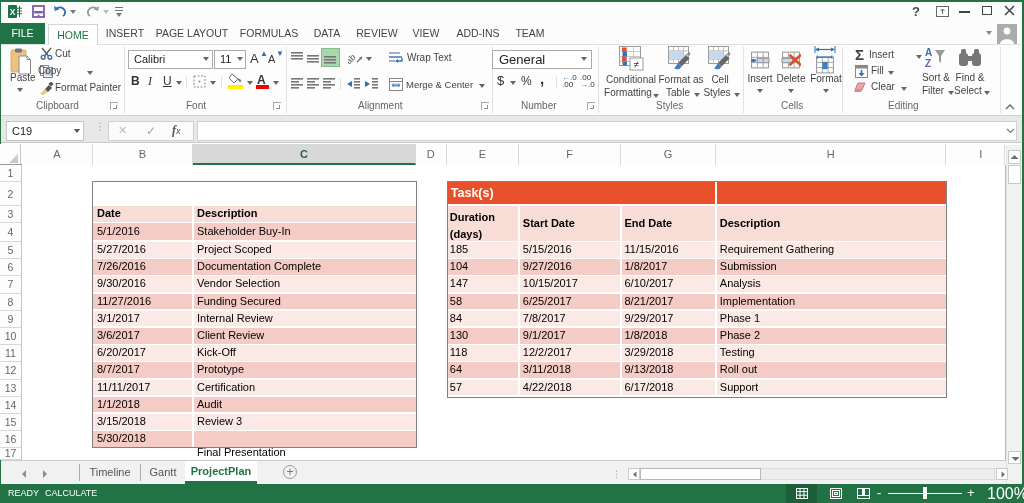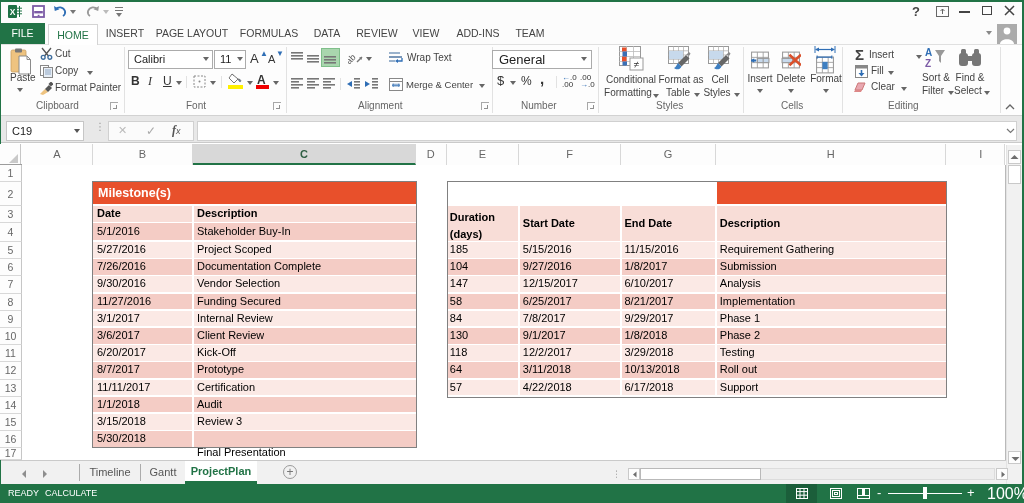--- a/index.html
+++ b/index.html
@@ -102,21 +102,21 @@
 <div class="lbl" style="left:55px;top:48px;">Cut</div>
 <svg class="abs" style="left:40px;top:65px;" width="13" height="13" viewBox="0 0 13 13">
 <rect x="0.5" y="0.5" width="8" height="10" fill="#fff" stroke="#888"></rect>
 <rect x="3.5" y="2.5" width="9" height="10" fill="#E7EEF6" stroke="#888"></rect>
 <g stroke="#7A93B5" stroke-width="0.8">
         <line x1="5" y1="5" x2="11" y2="5"></line>
         <line x1="5" y1="7" x2="11" y2="7"></line>
         <line x1="5" y1="9" x2="11" y2="9"></line>
       </g>
     </svg>
-<div class="lbl" style="left:55px;top:65px;">Copy</div>
+<div class="lbl" style="left:38px;top:65px;">Copy</div>
 <div class="abs dd" style="left:87px;top:71px;"></div>
 <svg class="abs" style="left:39px;top:82px;" width="14" height="13" viewBox="0 0 14 13">
 <path d="M1 12 L6 7 L9 10 L4 13 Z" fill="#EEC380"></path>
 <path d="M6 7 L10 3 L13 6 L9 10 Z" fill="#555"></path>
 <rect x="10.2" y="0.2" width="3.6" height="3.6" fill="#555" transform="rotate(45 12 2)"></rect>
     </svg>
 <div class="lbl" style="left:55px;top:82px;">Format Painter</div>
 <div class="glbl" style="left:36px;top:100px;">Clipboard</div>
 <div class="dlg" style="left:110px;top:102px;"></div>
 <div class="abs" style="left:128px;top:50px;width:85px;height:19px;background:#fff;border:1px solid #ABABAB;font-size:11px;color:#222;line-height:17px;padding-left:5px;">Calibri</div>
@@ -426,21 +426,20 @@
 <div class="rownum" style="top:328.00px;height:17.20px;line-height:17.20px;">10</div>
 <div class="rownum" style="top:345.20px;height:17.20px;line-height:17.20px;">11</div>
 <div class="rownum" style="top:362.40px;height:17.20px;line-height:17.20px;">12</div>
 <div class="rownum" style="top:379.60px;height:17.20px;line-height:17.20px;">13</div>
 <div class="rownum" style="top:396.80px;height:17.20px;line-height:17.20px;">14</div>
 <div class="rownum" style="top:414.00px;height:17.20px;line-height:17.20px;">15</div>
 <div class="rownum" style="top:431.20px;height:17.20px;line-height:17.20px;">16</div>
 <div class="rownum" style="top:448.40px;height:11.40px;line-height:11.40px;">17</div>
 <div class="abs" style="left:1005px;top:164.8px;width:1px;height:295.00px;background:#B9B9B9;"></div>
 <div class="abs" style="left:92px;top:181.00px;width:325px;height:267.20px;border:1px solid #808080;"></div>
-<div class="abs" style="left:93px;top:181.70px;width:323px;height:22.80px;background:#E8502B;color:#fff;font-weight:bold;font-size:12.5px;line-height:22.80px;padding-left:5px;">Milestone(s)</div>
 <div class="abs" style="left:93px;top:206.00px;width:323px;height:15.60px;background:#F8DDD7;"></div>
 <div class="cell" style="left:97px;top:206.00px;line-height:15.60px;font-weight:bold;">Date</div>
 <div class="cell" style="left:197px;top:206.00px;line-height:15.60px;font-weight:bold;">Description</div>
 <div class="abs" style="left:93px;top:223.10px;width:323px;height:17.40px;background:#F4CCC5;"></div>
 <div class="cell" style="left:97px;top:223.10px;line-height:17.40px;">5/1/2016</div>
 <div class="cell" style="left:197px;top:223.10px;line-height:17.40px;">Stakeholder Buy-In</div>
 <div class="abs" style="left:93px;top:242.00px;width:323px;height:15.70px;background:#FBE9E5;"></div>
 <div class="cell" style="left:97px;top:242.00px;line-height:15.70px;">5/27/2016</div>
 <div class="cell" style="left:197px;top:242.00px;line-height:15.70px;">Project Scoped</div>
 <div class="abs" style="left:93px;top:259.20px;width:323px;height:15.70px;background:#F4CCC5;"></div>
@@ -471,39 +470,40 @@
 <div class="cell" style="left:97px;top:396.80px;line-height:15.70px;">1/1/2018</div>
 <div class="cell" style="left:197px;top:396.80px;line-height:15.70px;">Audit</div>
 <div class="abs" style="left:93px;top:414.00px;width:323px;height:15.70px;background:#FBE9E5;"></div>
 <div class="cell" style="left:97px;top:414.00px;line-height:15.70px;">3/15/2018</div>
 <div class="cell" style="left:197px;top:414.00px;line-height:15.70px;">Review 3</div>
 <div class="abs" style="left:93px;top:431.20px;width:323px;height:15.40px;background:#F4CCC5;"></div>
 <div class="cell" style="left:97px;top:431.20px;line-height:15.40px;">5/30/2018</div>
 <div class="cell" style="left:197px;top:431.20px;line-height:15.40px;margin-top:14px;">Final Presentation</div>
 <div class="abs" style="left:192px;top:206.00px;width:2px;height:241.40px;background:#fff;"></div>
 <div class="abs" style="left:446.8px;top:181.00px;width:500.59999999999997px;height:216.50px;border:1px solid #808080;"></div>
+<div class="abs" style="left:447.8px;top:181.70px;width:266.99999999999994px;height:22.80px;background:#E8502B;color:#fff;font-weight:bold;font-size:12.5px;line-height:22.80px;padding-left:3px;">Task(s)</div>
 <div class="abs" style="left:717.3px;top:181.70px;width:229.10000000000002px;height:22.80px;background:#E8502B;"></div>
 <div class="abs" style="left:447.8px;top:206.00px;width:498.59999999999997px;height:34.50px;background:#F8DDD7;"></div>
 <div class="cell" style="left:449.8px;top:209.00px;font-weight:bold;line-height:17.1px;">Duration<br>(days)</div>
 <div class="cell" style="left:522.8px;top:206.00px;font-weight:bold;line-height:34.50px;">Start Date</div>
 <div class="cell" style="left:624.5px;top:206.00px;font-weight:bold;line-height:34.50px;text-align:center;">End Date</div>
 <div class="cell" style="left:719.8px;top:206.00px;font-weight:bold;line-height:34.50px;">Description</div>
 <div class="abs" style="left:447.8px;top:242.00px;width:498.59999999999997px;height:15.70px;background:#FBE9E5;"></div>
 <div class="cell" style="left:449.8px;top:242.00px;line-height:15.70px;">185</div>
 <div class="cell" style="left:522.8px;top:242.00px;line-height:15.70px;">5/15/2016</div>
 <div class="cell" style="left:624.5px;top:242.00px;line-height:15.70px;">11/15/2016</div>
 <div class="cell" style="left:719.8px;top:242.00px;line-height:15.70px;">Requirement Gathering</div>
 <div class="abs" style="left:447.8px;top:259.20px;width:498.59999999999997px;height:15.70px;background:#F4CCC5;"></div>
 <div class="cell" style="left:449.8px;top:259.20px;line-height:15.70px;">104</div>
 <div class="cell" style="left:522.8px;top:259.20px;line-height:15.70px;">9/27/2016</div>
 <div class="cell" style="left:624.5px;top:259.20px;line-height:15.70px;">1/8/2017</div>
 <div class="cell" style="left:719.8px;top:259.20px;line-height:15.70px;">Submission</div>
 <div class="abs" style="left:447.8px;top:276.40px;width:498.59999999999997px;height:15.70px;background:#FBE9E5;"></div>
 <div class="cell" style="left:449.8px;top:276.40px;line-height:15.70px;">147</div>
-<div class="cell" style="left:522.8px;top:276.40px;line-height:15.70px;">12/15/2017</div>
+<div class="cell" style="left:522.8px;top:276.40px;line-height:15.70px;">10/15/2017</div>
 <div class="cell" style="left:624.5px;top:276.40px;line-height:15.70px;">6/10/2017</div>
 <div class="cell" style="left:719.8px;top:276.40px;line-height:15.70px;">Analysis</div>
 <div class="abs" style="left:447.8px;top:293.60px;width:498.59999999999997px;height:15.70px;background:#F4CCC5;"></div>
 <div class="cell" style="left:449.8px;top:293.60px;line-height:15.70px;">58</div>
 <div class="cell" style="left:522.8px;top:293.60px;line-height:15.70px;">6/25/2017</div>
 <div class="cell" style="left:624.5px;top:293.60px;line-height:15.70px;">8/21/2017</div>
 <div class="cell" style="left:719.8px;top:293.60px;line-height:15.70px;">Implementation</div>
 <div class="abs" style="left:447.8px;top:310.80px;width:498.59999999999997px;height:15.70px;background:#FBE9E5;"></div>
 <div class="cell" style="left:449.8px;top:310.80px;line-height:15.70px;">84</div>
 <div class="cell" style="left:522.8px;top:310.80px;line-height:15.70px;">7/8/2017</div>
@@ -515,21 +515,21 @@
 <div class="cell" style="left:624.5px;top:328.00px;line-height:15.70px;">1/8/2018</div>
 <div class="cell" style="left:719.8px;top:328.00px;line-height:15.70px;">Phase 2</div>
 <div class="abs" style="left:447.8px;top:345.20px;width:498.59999999999997px;height:15.70px;background:#FBE9E5;"></div>
 <div class="cell" style="left:449.8px;top:345.20px;line-height:15.70px;">118</div>
 <div class="cell" style="left:522.8px;top:345.20px;line-height:15.70px;">12/2/2017</div>
 <div class="cell" style="left:624.5px;top:345.20px;line-height:15.70px;">3/29/2018</div>
 <div class="cell" style="left:719.8px;top:345.20px;line-height:15.70px;">Testing</div>
 <div class="abs" style="left:447.8px;top:362.40px;width:498.59999999999997px;height:15.70px;background:#F4CCC5;"></div>
 <div class="cell" style="left:449.8px;top:362.40px;line-height:15.70px;">64</div>
 <div class="cell" style="left:522.8px;top:362.40px;line-height:15.70px;">3/11/2018</div>
-<div class="cell" style="left:624.5px;top:362.40px;line-height:15.70px;">10/13/2018</div>
+<div class="cell" style="left:624.5px;top:362.40px;line-height:15.70px;">9/13/2018</div>
 <div class="cell" style="left:719.8px;top:362.40px;line-height:15.70px;">Roll out</div>
 <div class="abs" style="left:447.8px;top:379.60px;width:498.59999999999997px;height:15.40px;background:#FBE9E5;"></div>
 <div class="cell" style="left:449.8px;top:379.60px;line-height:15.40px;">57</div>
 <div class="cell" style="left:522.8px;top:379.60px;line-height:15.40px;">4/22/2018</div>
 <div class="cell" style="left:624.5px;top:379.60px;line-height:15.40px;">6/17/2018</div>
 <div class="cell" style="left:719.8px;top:379.60px;line-height:15.40px;">Support</div>
 <div class="abs" style="left:518.1px;top:206.00px;width:2.3px;height:190.30px;background:#fff;"></div>
 <div class="abs" style="left:619.8px;top:206.00px;width:2.3px;height:190.30px;background:#fff;"></div>
 <div class="abs" style="left:715px;top:181.70px;width:2.3px;height:214.60px;background:#fff;"></div>
 <div class="abs" style="left:1006px;top:145px;width:16px;height:339px;background:#F1F1F1;border-left:1px solid #E3E3E3;"></div>

